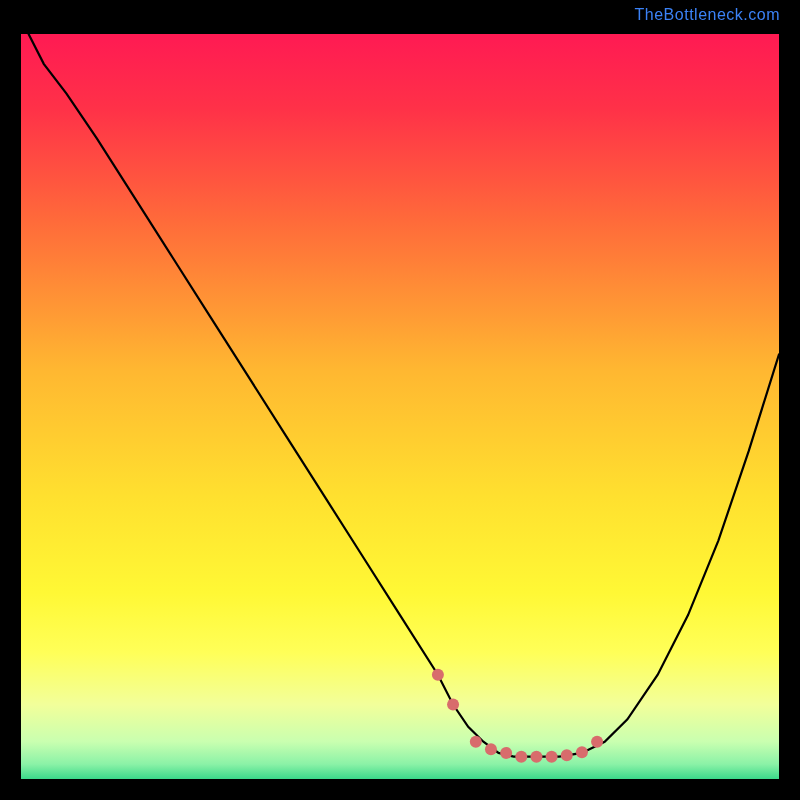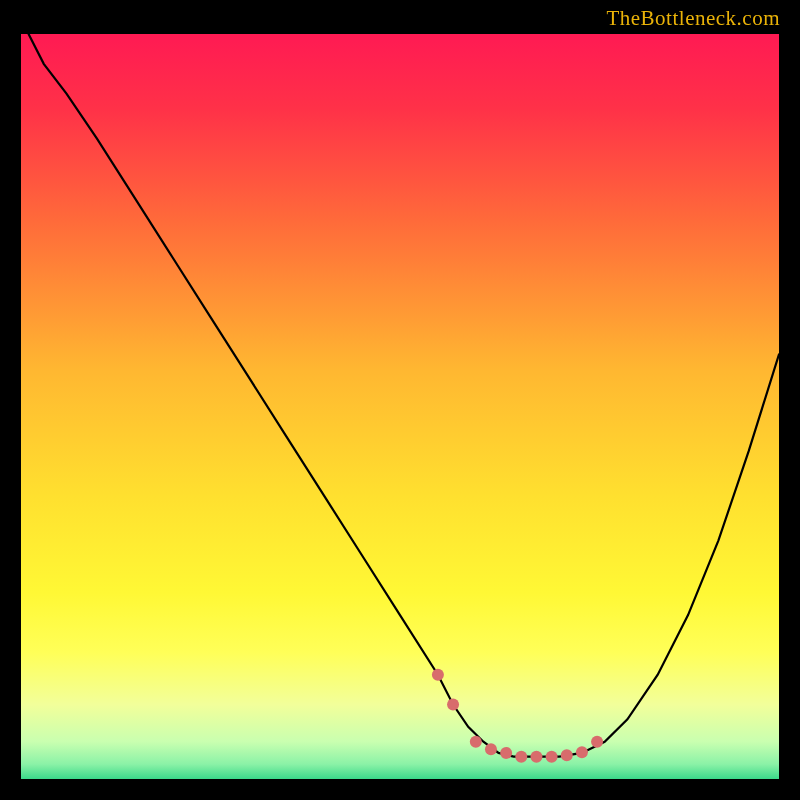--- a/index.html
+++ b/index.html
@@ -2,23 +2,23 @@
 <html><head>
 <meta charset="utf-8">
 <style>
   * { margin: 0; padding: 0; box-sizing: border-box; }
   html, body { width: 800px; height: 800px; background: #000; overflow: hidden; }
   .container { position: relative; width: 800px; height: 800px; background: #000; }
   .watermark {
     position: absolute;
     top: 6px;
     right: 20px;
-    color: #eab308;
-    font-family: Liberation Serif, serif;
-    font-size: 21px;
+    color: #3b82f6;
+    font-family: Liberation Sans, sans-serif;
+    font-size: 16px;
     font-weight: 500;
     letter-spacing: 0.5px;
     z-index: 10;
   }
   .plot-area {
     position: absolute;
     left: 21px;
     top: 34px;
     width: 758px;
     height: 745px;

